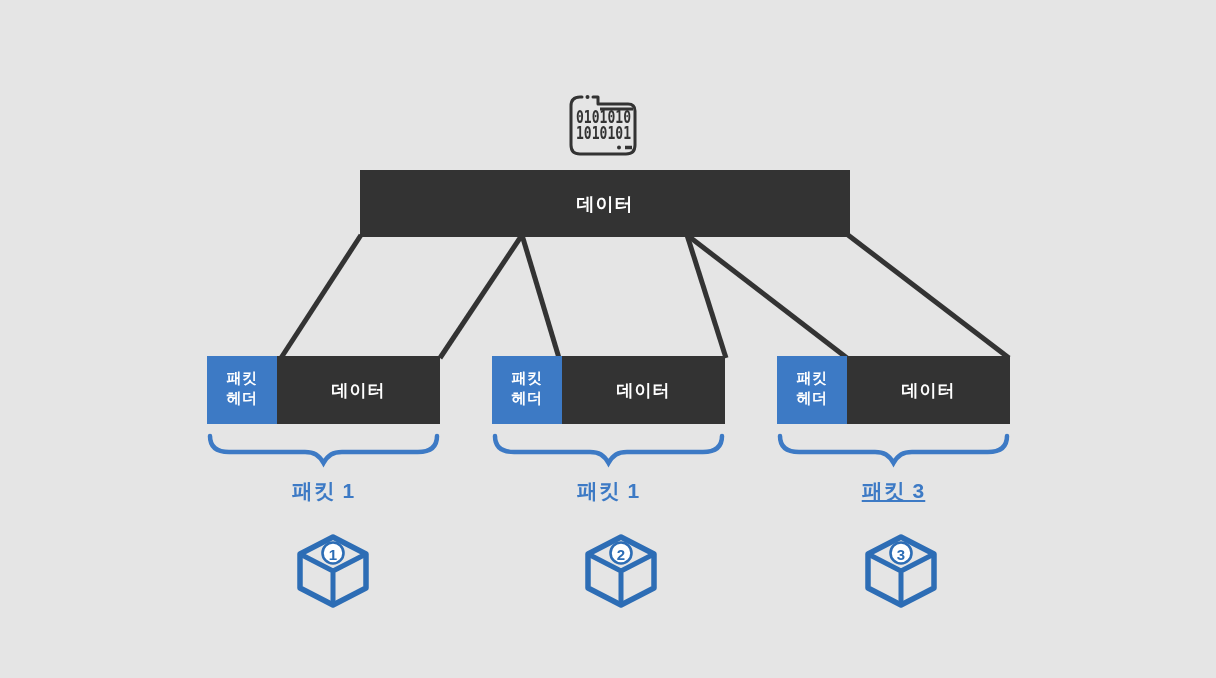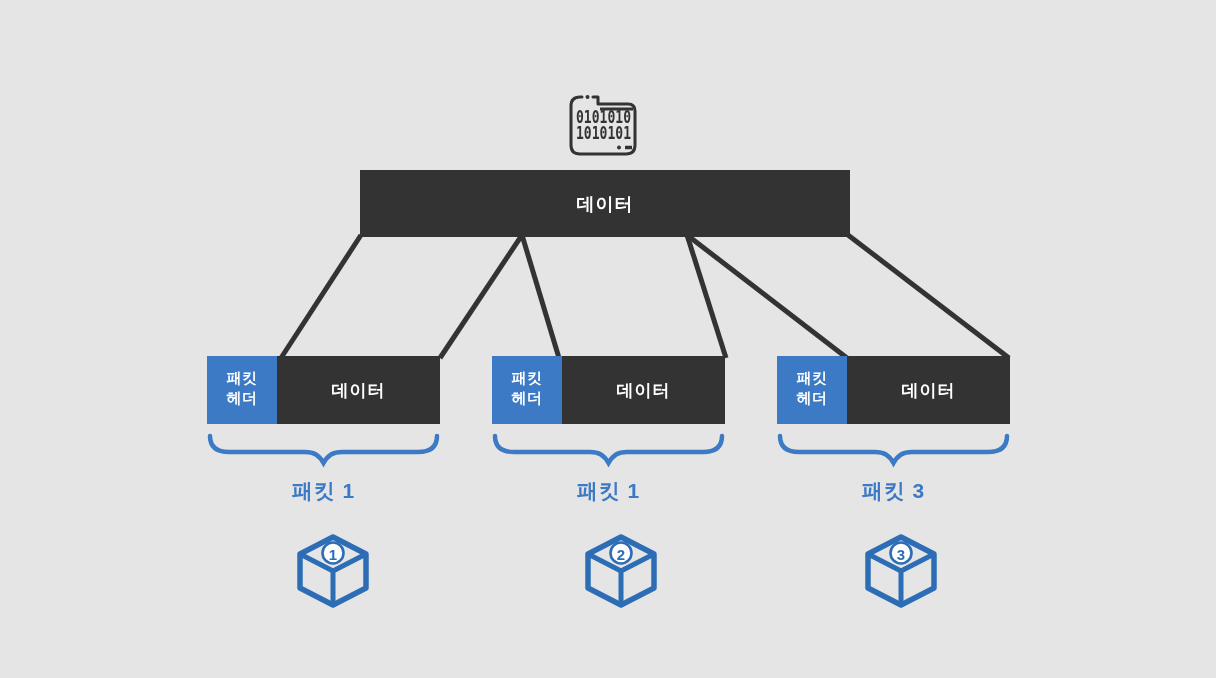--- a/index.html
+++ b/index.html
@@ -109,20 +109,20 @@
   </svg>
 
   <div class="abs pkt" style="left:777px;">
     <div class="pkt-header">패킷
 헤더</div>
     <div class="pkt-data">데이터</div>
   </div>
   <svg class="abs brace" style="left:777px;" width="233" height="36" viewBox="0 0 233 36">
       <use href="#brace-sym"></use>
     </svg>
-  <div class="abs pkt-label" style="left:777px;">패킷 3</div>
+  <div class="abs pkt-label" style="left:777px;text-decoration:underline;">패킷 3</div>
   <svg class="abs cube" style="left:864px;" width="74" height="76" viewBox="0 0 74 76">
     <use href="#cube-sym"></use>
     <circle cx="37" cy="20" r="10.5" fill="#ffffff" stroke="#2D6DB5" stroke-width="2.6"></circle>
     <text x="37" y="21" text-anchor="middle" dominant-baseline="central" font-size="15" font-weight="bold" fill="#2D6DB5">3</text>
   </svg>
 
 </div>
 
 </body></html>

